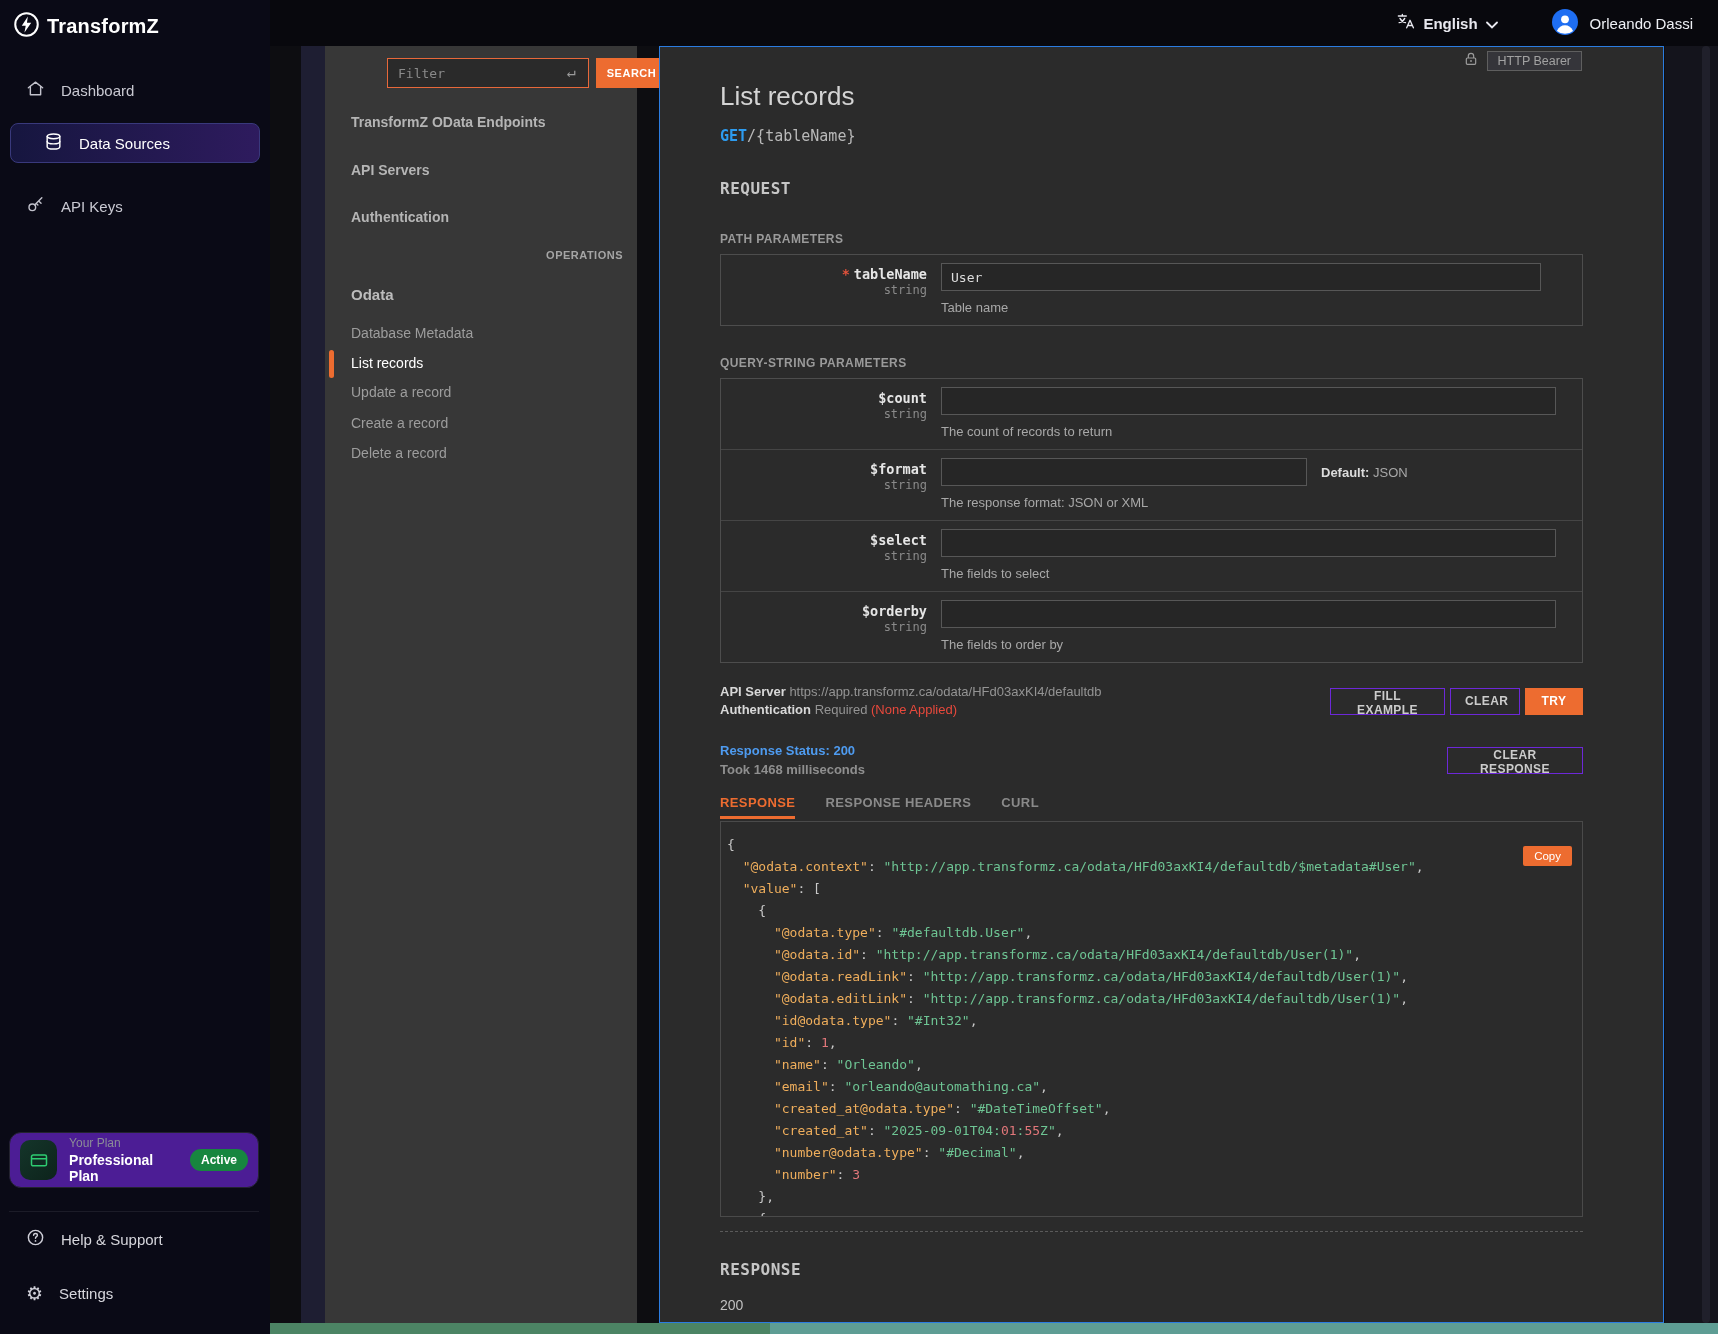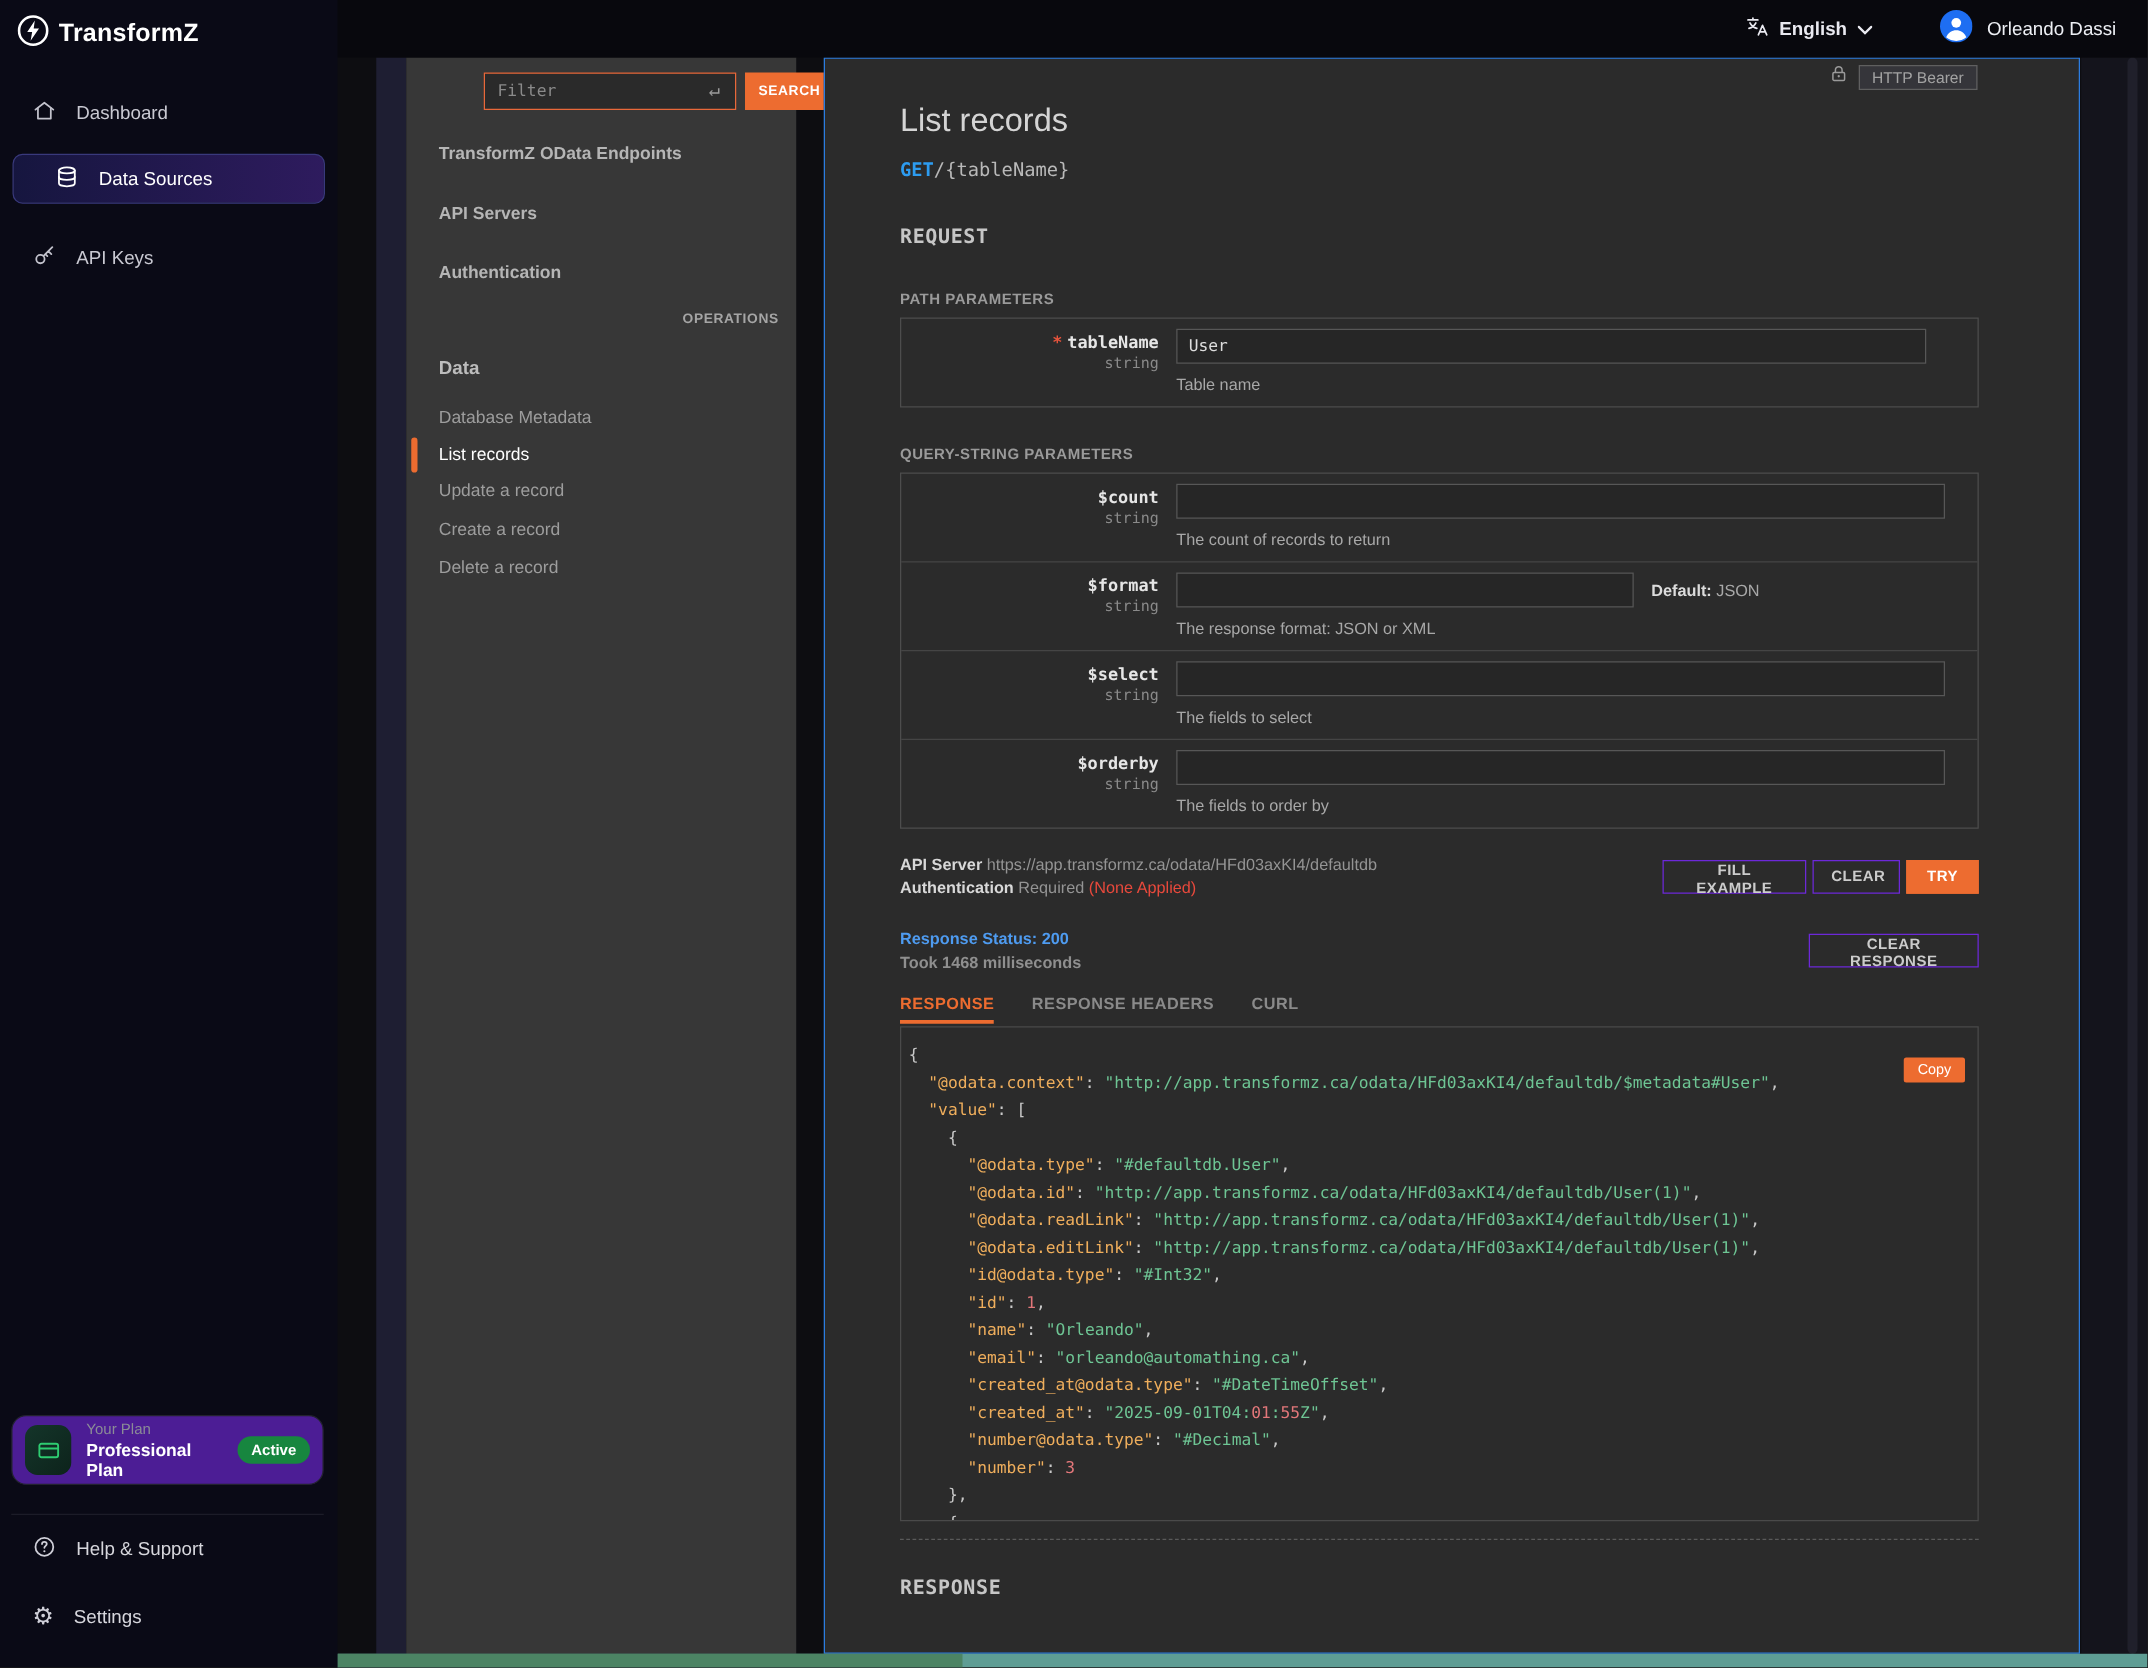--- a/index.html
+++ b/index.html
@@ -244,21 +244,21 @@
       <span class="return-glyph mono">↵</span>
     </div>
     <button class="search-btn">SEARCH</button>
   </div>
 
   <div class="nav-link" style="top:68px;">TransformZ OData Endpoints</div>
   <div class="nav-link" style="top:116px;">API Servers</div>
   <div class="nav-link" style="top:163px;">Authentication</div>
 
   <div class="ops-label">OPERATIONS</div>
-  <div class="nav-tag">Data</div>
+  <div class="nav-tag">Odata</div>
 
   <div class="nav-op" style="top:279px;">Database Metadata</div>
   <div class="active-bar"></div>
   <div class="nav-op active" style="top:309px;">List records</div>
   <div class="nav-op" style="top:338px;">Update a record</div>
   <div class="nav-op" style="top:369px;">Create a record</div>
   <div class="nav-op" style="top:399px;">Delete a record</div>
 </div>
 
 <div class="docpanel">
@@ -404,20 +404,21 @@
           <div class="code-line">      <span class="tk">"number@odata.type"</span>: <span class="ts">"#Decimal"</span>,</div>
           <div class="code-line">      <span class="tk">"number"</span>: <span class="tn">3</span></div>
           <div class="code-line">    },</div>
           <div class="code-line">    {</div>
         </div>
     </div>
 
     <div class="dashed-div"></div>
 
     <div class="section-head resp-head">RESPONSE</div>
+    <div class="resp-code">200</div>
 
   </div>
 </div>
 
 <div class="right-gap"></div>
 <div class="vscroll"></div>
 <div class="hscroll">
   <div class="hscroll-thumb"></div>
 </div>
 

